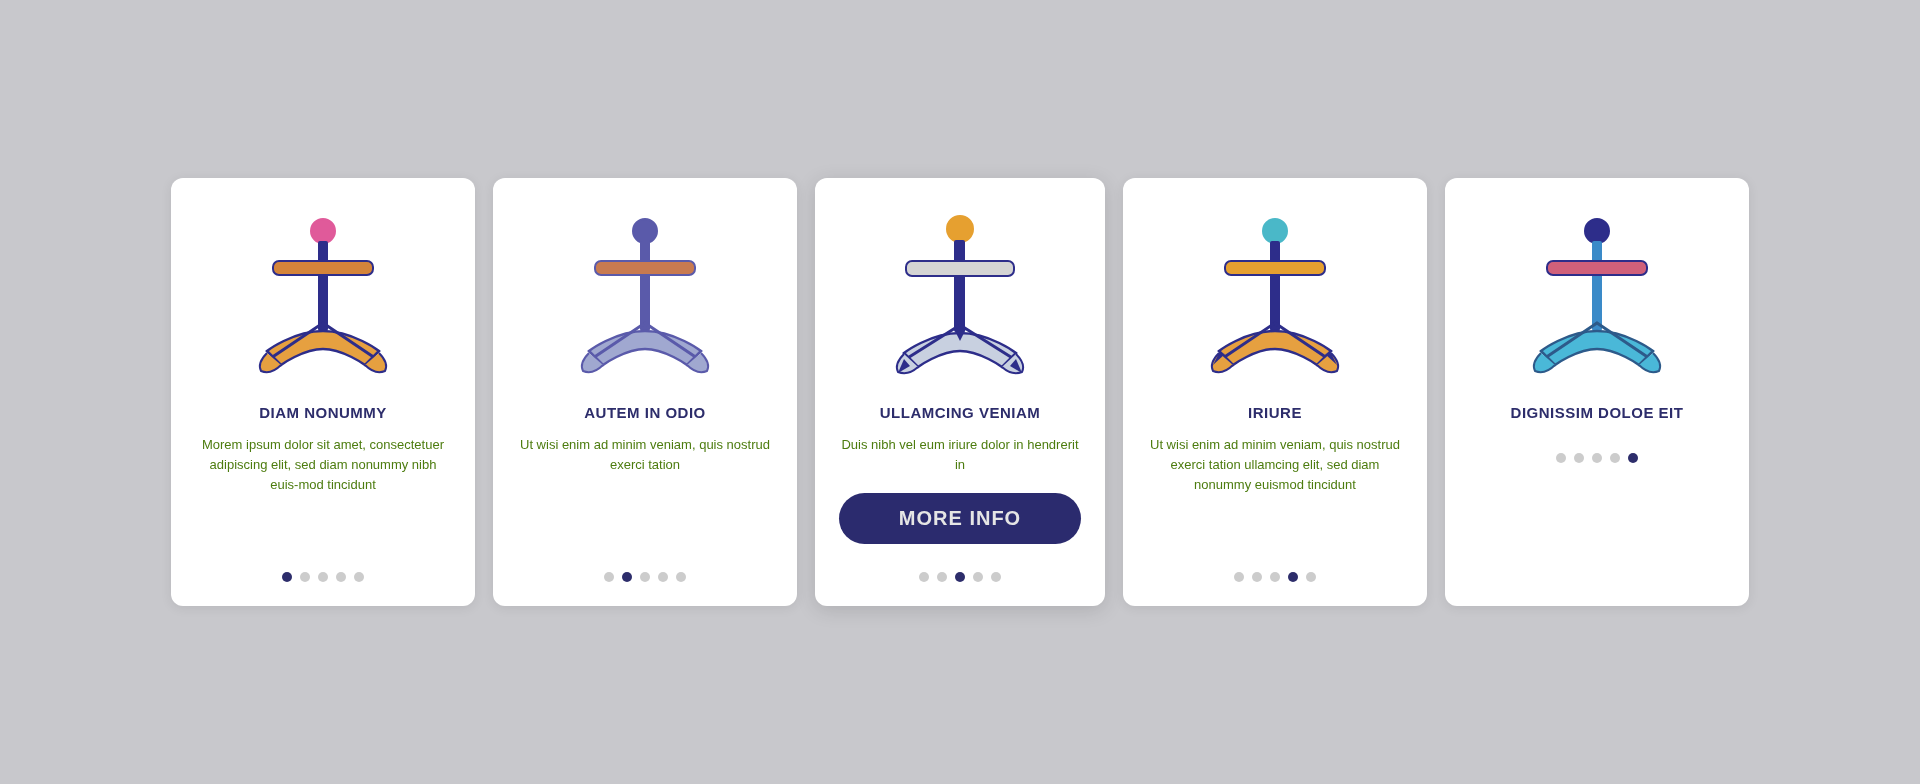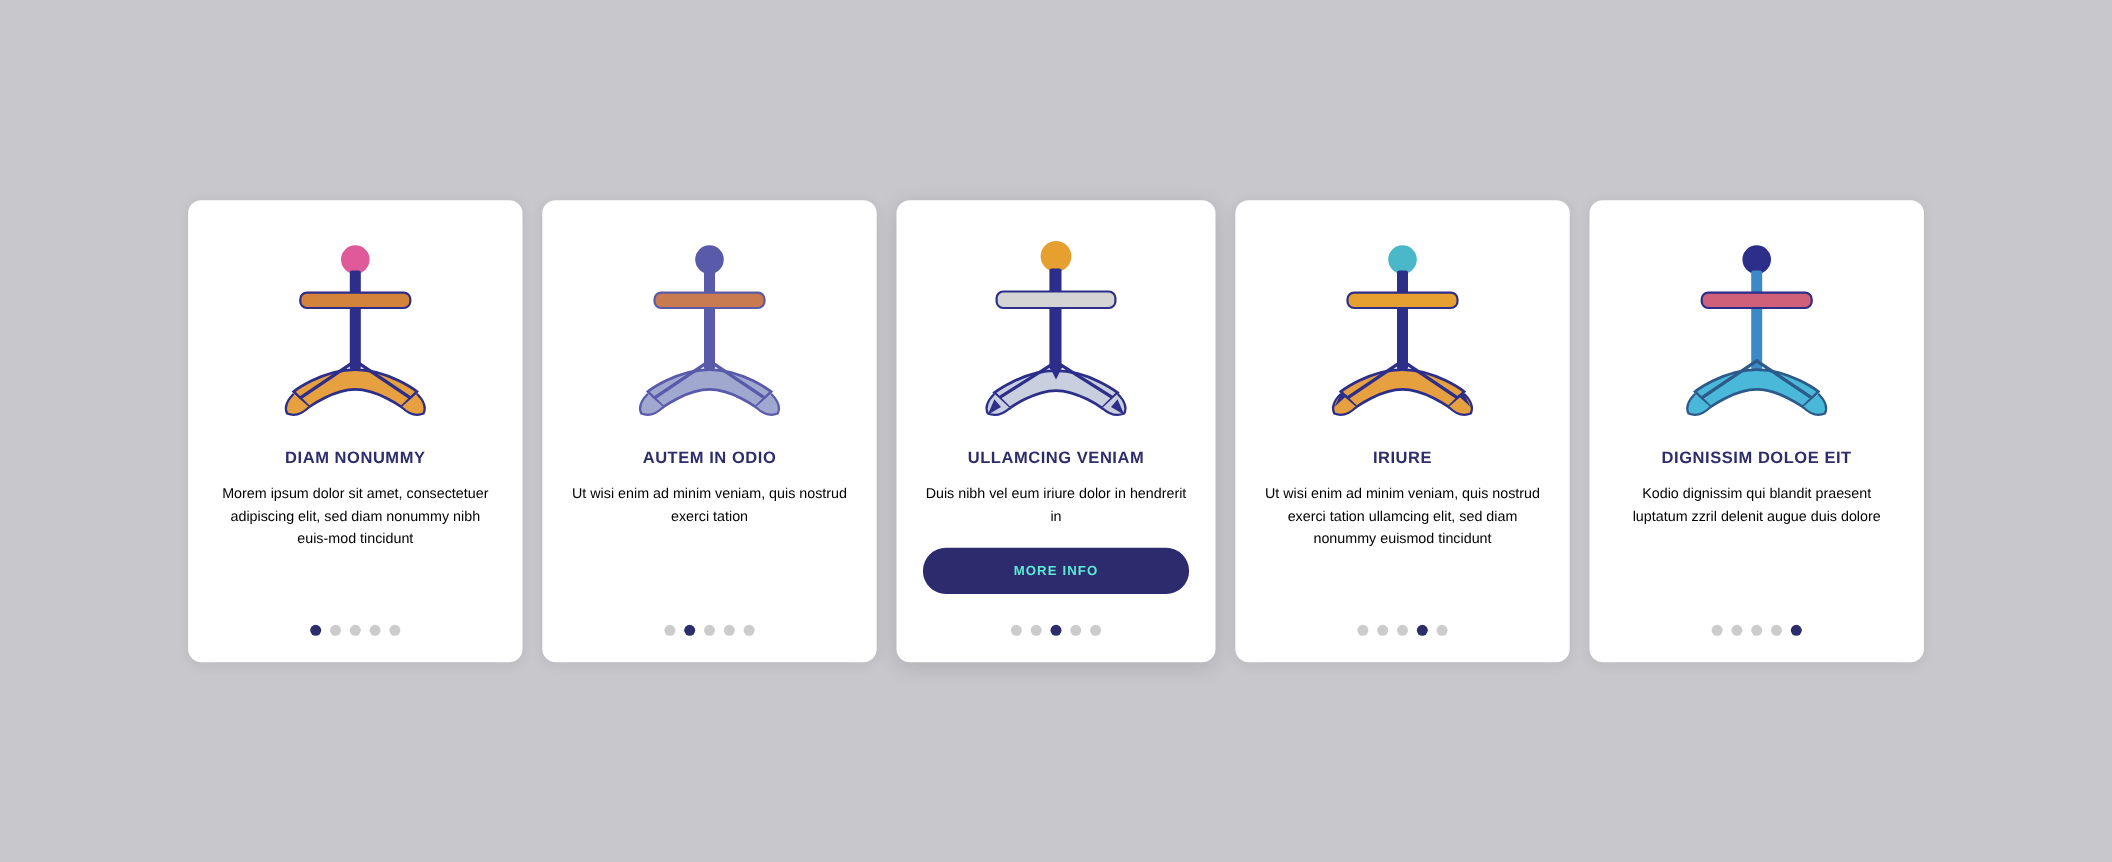--- a/index.html
+++ b/index.html
@@ -53,33 +53,33 @@
       font-weight: 800;
       color: #2d2d6b;
       text-align: center;
       letter-spacing: 0.5px;
       margin-bottom: 14px;
       text-transform: uppercase;
     }
 
     .card-text {
       font-size: 13px;
-      color: #000000;
+      color: #4d7c0f;
       text-align: center;
       line-height: 1.55;
       flex: 1;
     }
 
     .more-info-btn {
       background: #2b2b6e;
-      color: #5eead4;
+      color: #e5e5e5;
       border: none;
       border-radius: 30px;
       padding: 14px 40px;
-      font-size: 12px;
+      font-size: 20px;
       font-weight: 700;
       letter-spacing: 1px;
       cursor: pointer;
       margin: 18px 0 10px;
       width: 100%;
     }
 
     .dots {
       display: flex;
       gap: 8px;
@@ -226,21 +226,20 @@
         <rect x="65" y="28" width="10" height="90" fill="#3a8ac8" rx="2"></rect>
         <rect x="20" y="48" width="100" height="14" rx="6" fill="#d0607a" stroke="#2d2d8a" stroke-width="2"></rect>
         <path d="M70 118 C40 118 14 138 14 138 L28 152 C28 152 50 136 70 136 C90 136 112 152 112 152 L126 138 C126 138 100 118 70 118Z" fill="#4ab8d8" stroke="#2d5a8a" stroke-width="2.5"></path>
         <path d="M70 110 L18 145" stroke="#2d5a8a" stroke-width="3" stroke-linecap="round"></path>
         <path d="M70 110 L122 145" stroke="#2d5a8a" stroke-width="3" stroke-linecap="round"></path>
         <path d="M14 140 Q4 150 8 158 Q18 162 28 152" fill="#4ab8d8" stroke="#2d5a8a" stroke-width="2"></path>
         <path d="M126 140 Q136 150 132 158 Q122 162 112 152" fill="#4ab8d8" stroke="#2d5a8a" stroke-width="2"></path>
       </svg>
     </div>
     <div class="card-title">DIGNISSIM DOLOE EIT</div>
-    <div class="card-text">Kodio dignissim qui blandit praesent luptatum zzril delenit augue duis dolore</div>
     <div class="dots">
       <div class="dot"></div>
       <div class="dot"></div>
       <div class="dot"></div>
       <div class="dot"></div>
       <div class="dot active"></div>
     </div>
   </div>
 
 </div>

